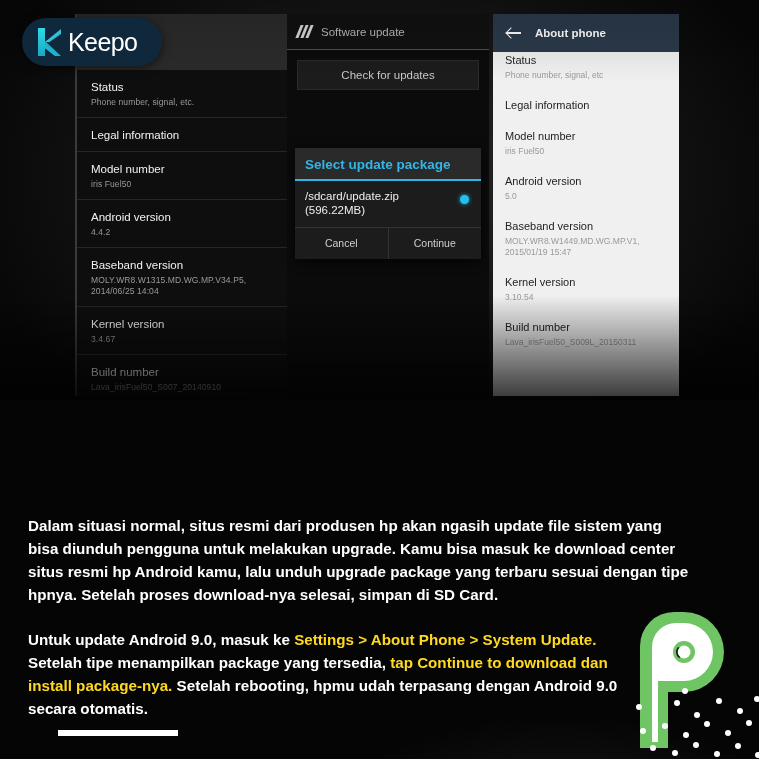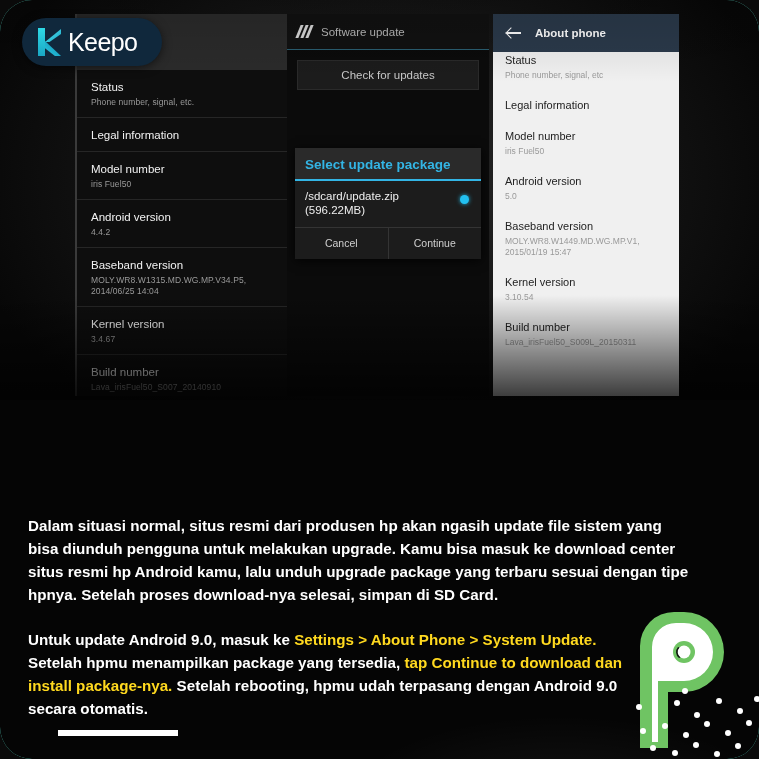--- a/index.html
+++ b/index.html
@@ -2,21 +2,21 @@
 <html><head>
 <meta charset="utf-8">
 <style>
   html,body{margin:0;padding:0;}
   body{
     width:759px;height:759px;overflow:hidden;
     background:#0a0a0a;
     font-family:"Liberation Sans", sans-serif;
     -webkit-font-smoothing:antialiased;
   }
-  #stage{position:relative;width:759px;height:759px;overflow:hidden;background:#5eead4;border-radius:32px;}
+  #stage{position:relative;width:759px;height:759px;overflow:hidden;background:#5eead4;}
 
   
   .strip{
     position:absolute;left:0;top:0;width:759px;height:410px;
     background:
       radial-gradient(ellipse 420px 300px at 380px 180px, #2a2a2a 0%, #151515 55%, #070707 100%);
     overflow:hidden;
   }
   .strip-vignette{
     position:absolute;inset:0;
@@ -266,21 +266,21 @@
       <span class="word">Keepo</span>
     </div>
   </div>
 
   <div id="content">
 
 
     <div id="para1">Dalam situasi normal, situs resmi dari produsen hp akan ngasih update file sistem yang bisa diunduh pengguna untuk melakukan upgrade. Kamu bisa masuk ke download center situs resmi hp Android kamu, lalu unduh upgrade package yang terbaru sesuai dengan tipe hpnya. Setelah proses download-nya selesai, simpan di SD Card.</div>
 
     <div id="para2">
-      <span>Untuk update Android 9.0, masuk ke </span><span class="hl">Settings &gt; About Phone &gt; System Update.</span><span> Setelah hpmu menampilkan package yang tersedia, </span><span class="hl">tap Continue to download dan install package-nya.</span><span> Setelah rebooting, hpmu udah terpasang dengan Android 9.0 secara otomatis.</span>
+      <span>Untuk update Android 9.0, masuk ke </span><span class="hl">Settings &gt; About Phone &gt; System Update.</span><span> Setelah tipe menampilkan package yang tersedia, </span><span class="hl">tap Continue to download dan install package-nya.</span><span> Setelah rebooting, hpmu udah terpasang dengan Android 9.0 secara otomatis.</span>
     </div>
 
     <div id="rule"></div>
   </div>
 
   <div id="plogo">
     <svg class="outer" viewBox="0 0 112 138" xmlns="http://www.w3.org/2000/svg">
       <path d="M18 136 L18 34 A34 34 0 0 1 52 0 L62 0 A40 40 0 0 1 62 80 L46 80 L46 136 Z" fill="#6fc463"></path>
       <path d="M30 130 L30 35 A24 24 0 0 1 54 11 L62 11 A29 29 0 0 1 62 69 L36 69 L36 130 Z" fill="#ffffff"></path>
       <circle cx="62" cy="40" r="11" fill="#6fc463"></circle>

